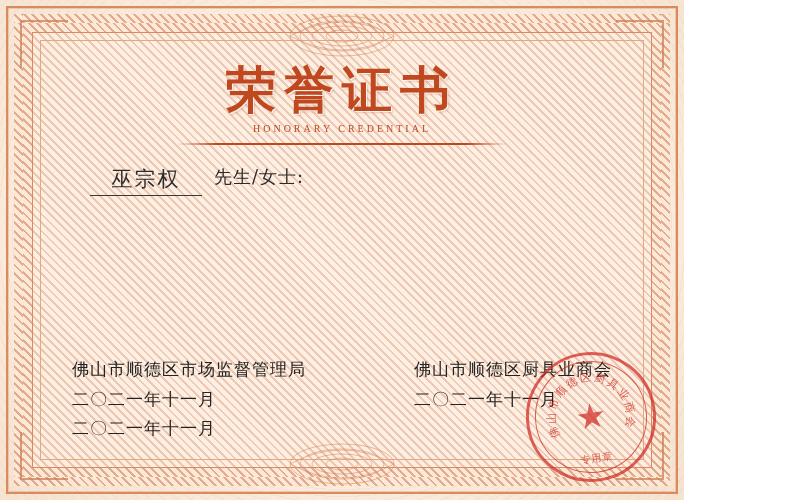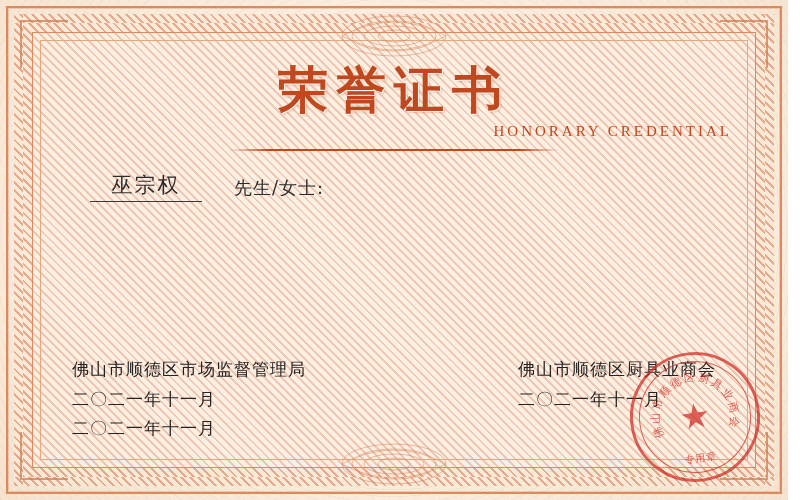--- a/index.html
+++ b/index.html
@@ -9,21 +9,21 @@
   body {
     width: 800px;
     height: 500px;
     overflow: hidden;
     font-family: "Liberation Serif", serif;
     background: #ffffff;
   }
 
   .certificate {
     position: relative;
-    width: 788px;
+    width: 684px;
     height: 500px;
     background:
       radial-gradient(ellipse at 50% 45%, #fdf6ee 0%, #fbeee0 55%, #f6e3d0 100%);
     overflow: hidden;
   }
 
   
   .guilloche {
     position: absolute;
     inset: 0;
@@ -107,42 +107,41 @@
     font-size: 50px;
     font-weight: bold;
     letter-spacing: 8px;
     color: #c0481f;
     text-shadow: 1px 1px 0 rgba(255,255,255,0.8), 2px 2px 2px rgba(150,60,20,0.22);
     margin-top: 12px;
     line-height: 1.1;
   }
 
   .subtitle {
-    text-align: right;
+    text-align: center;
     font-family: "Liberation Serif", serif;
-    font-size: 15px;
+    font-size: 10px;
     letter-spacing: 3px;
     color: #c0481f;
     margin-top: 6px;
   }
 
   .rule {
     width: 330px;
     height: 2px;
     margin: 9px auto 0 auto;
     background: linear-gradient(to right, rgba(192,72,31,0) 0%, #c0481f 12%, #c0481f 88%, rgba(192,72,31,0) 100%);
   }
 
   .recipient-line {
     margin-top: 20px;
     padding-left: 34px;
     display: flex;
-    align-items: flex-end;
+    align-items: flex-start;
     color: #2b2b2b;
-    gap: 20px;
   }
   .recipient-name {
     font-family: "DejaVu Serif", serif;
     font-size: 21px;
     letter-spacing: 2px;
     border-bottom: 1.5px solid #3a3a3a;
     padding: 0 10px 2px 10px;
     min-width: 92px;
     text-align: center;
   }

